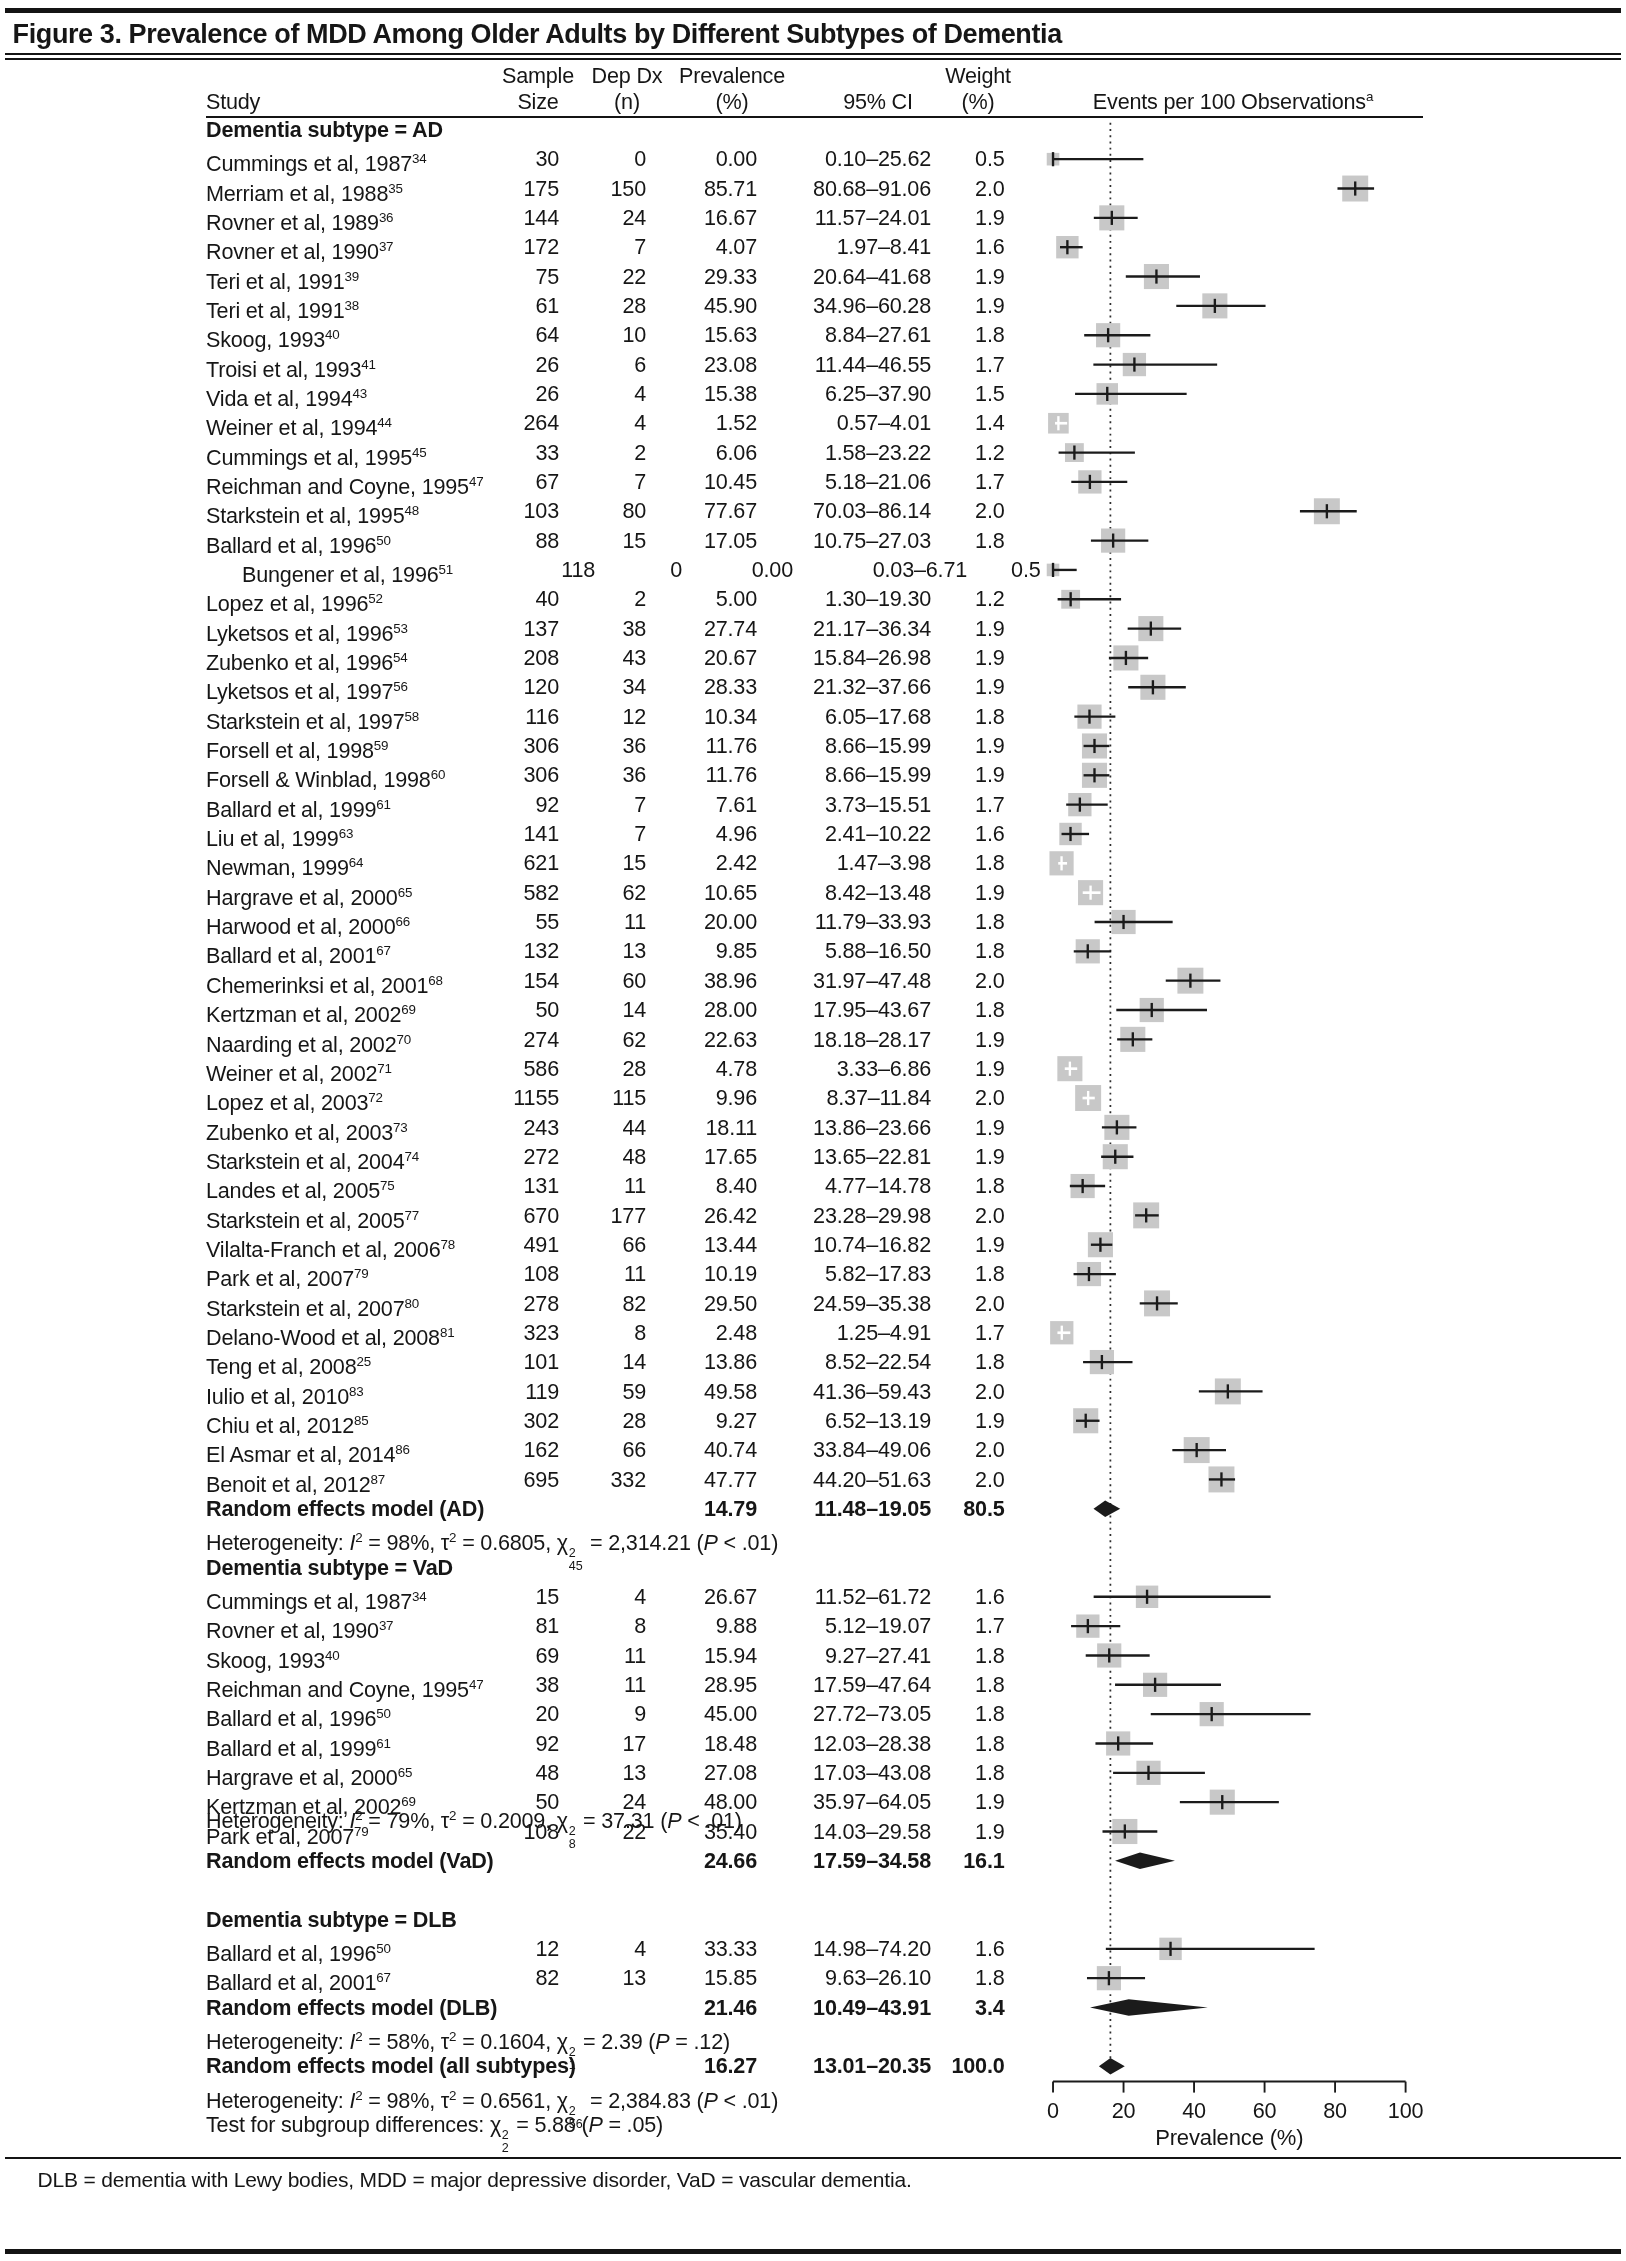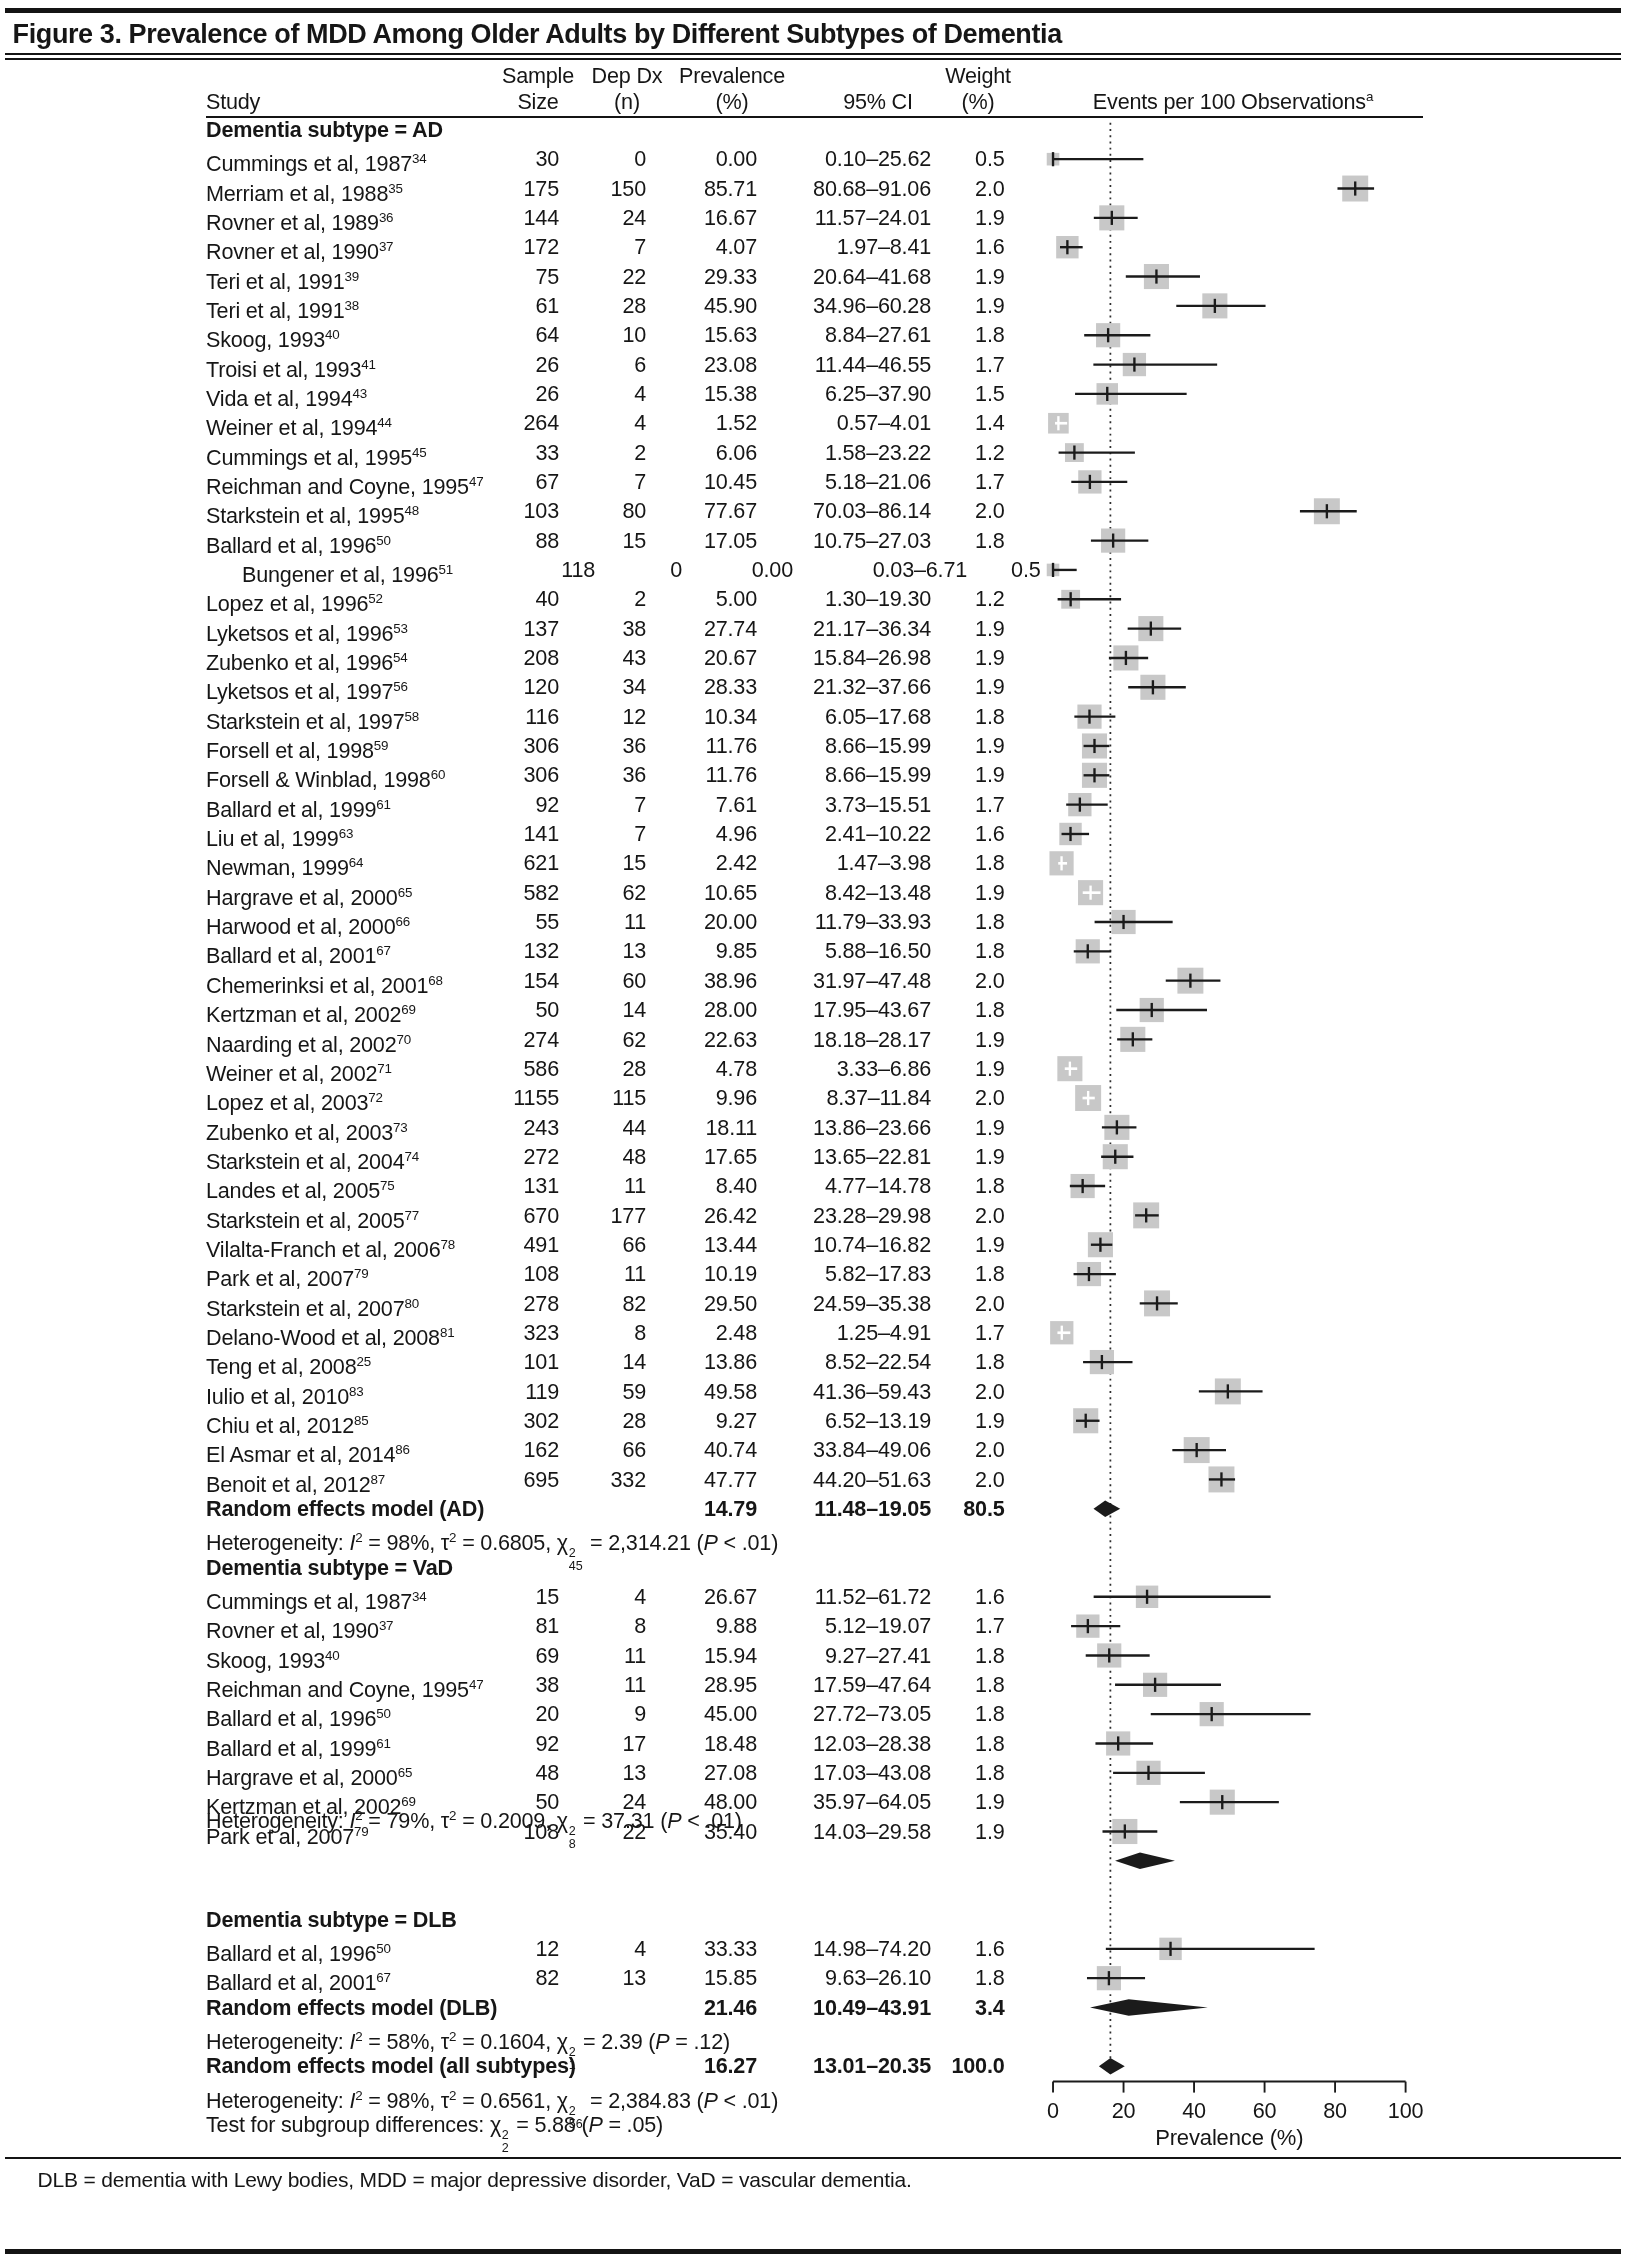--- a/index.html
+++ b/index.html
@@ -502,20 +502,26 @@
         <span class="num n-ci">35.97–64.05</span>
         <span class="num n-wt">1.9</span>
       </div>
       <div class="row" style="top: 1817px;">
         <span class="study">Park et al, 2007<sup>79</sup></span>
         <span class="num n-sample">108</span>
         <span class="num n-dep">22</span>
         <span class="num n-prev">35.40</span>
         <span class="num n-ci">14.03–29.58</span>
         <span class="num n-wt">1.9</span>
+      </div>
+      <div class="row" style="top: 1846px;">
+        <span class="study b">Random effects model (VaD)</span>
+        <span class="num n-prev b">24.66</span>
+        <span class="num n-ci b">17.59–34.58</span>
+        <span class="num n-wt b">16.1</span>
       </div>
       <div class="row" style="top: 1801px;">
         <span class="study">Heterogeneity: <i>I</i><sup>2</sup> = 79%, τ<sup>2</sup> = 0.2009, χ<span class="ss">
             <span>2</span>
             <span>8</span>
           </span> = 37.31 (<i>P</i> &lt; .01)</span>
       </div>
       <div class="row" style="top: 1905px;">
         <span class="study b">Dementia subtype = DLB</span>
       </div>

